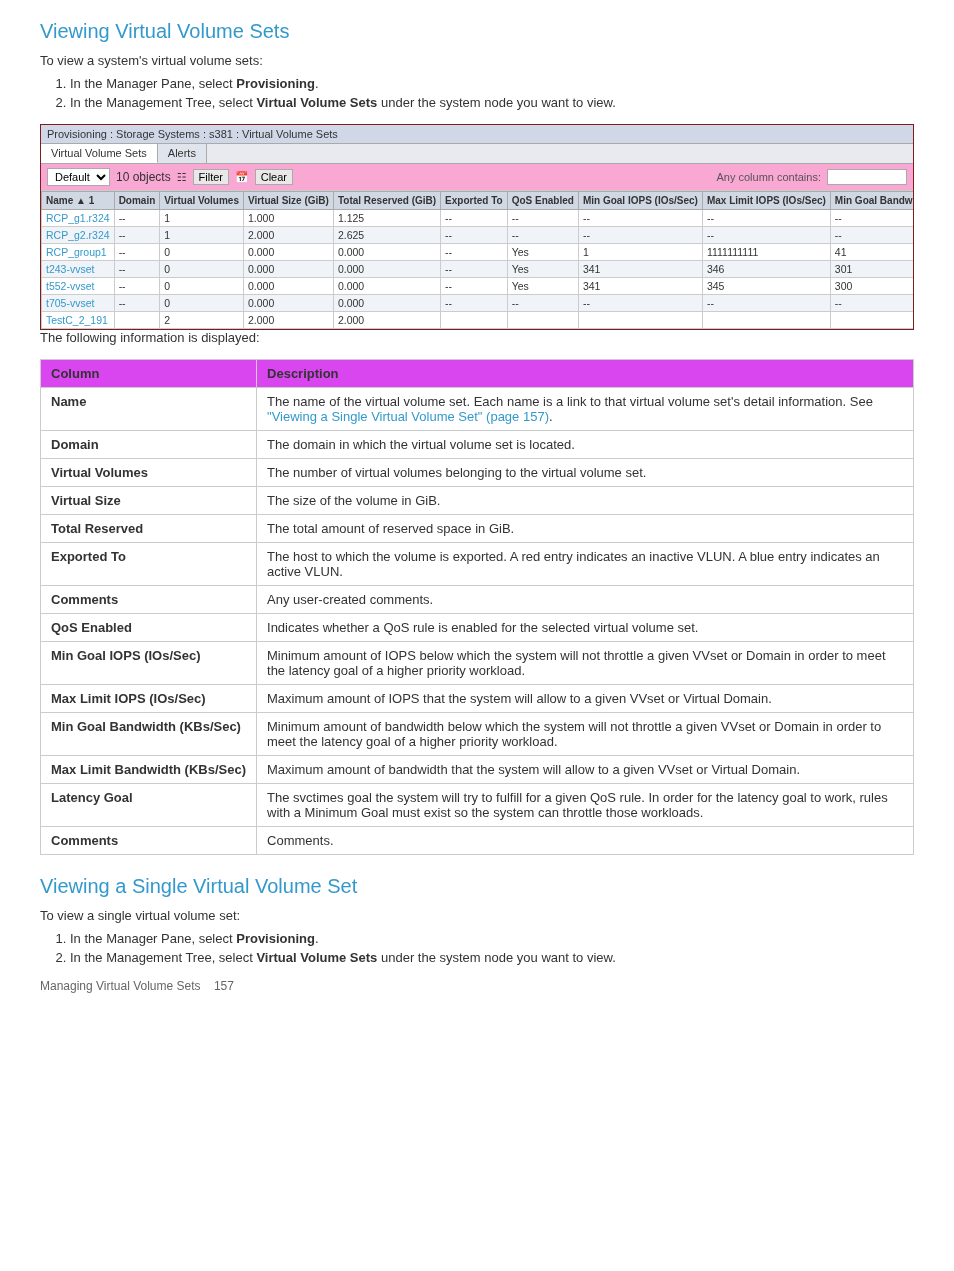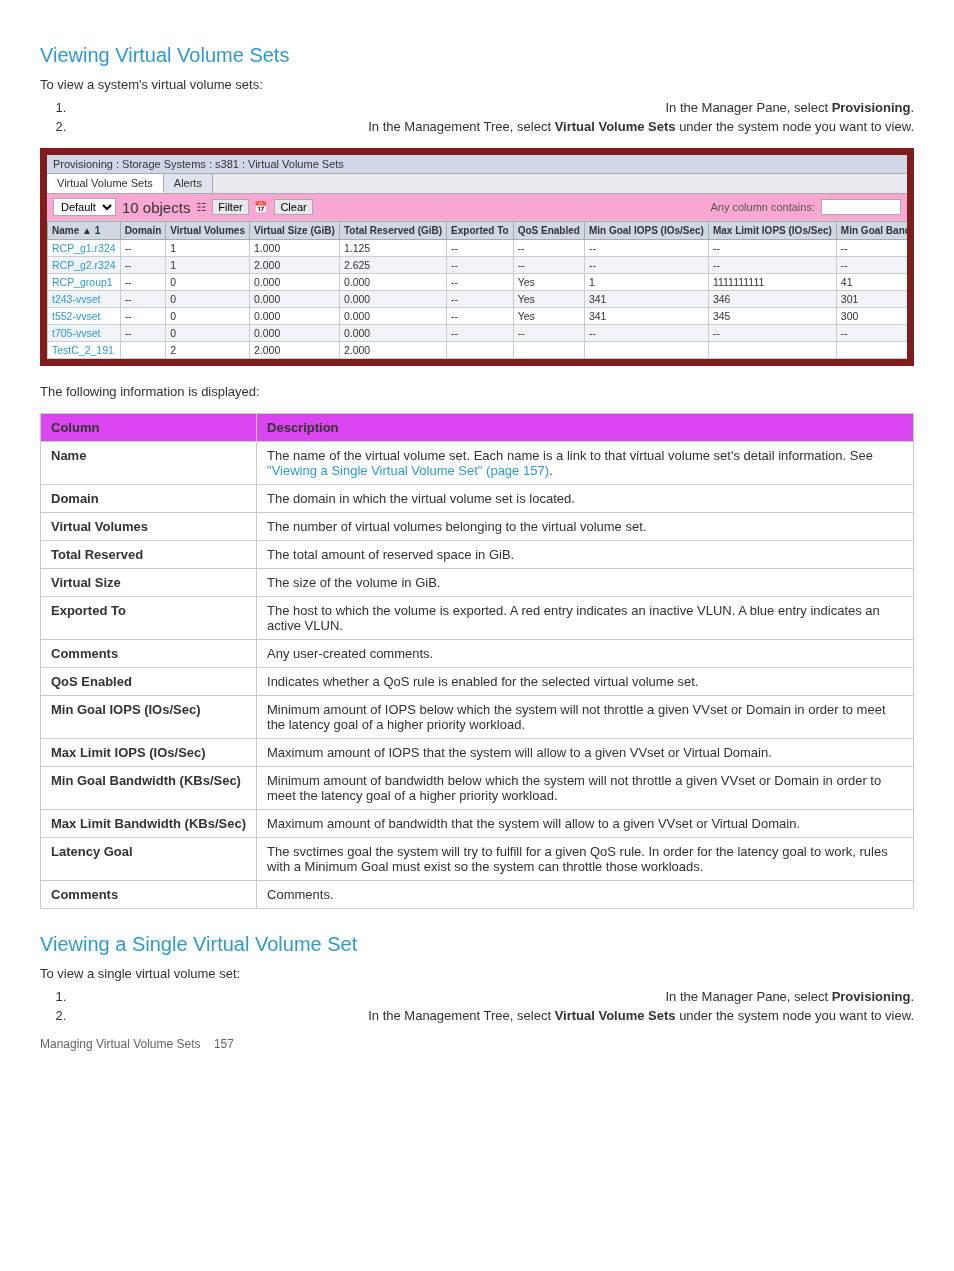--- a/index.html
+++ b/index.html
@@ -9,37 +9,34 @@
       color: #333;
       background: #fff;
       padding: 20px 40px;
       max-width: 954px;
     }
     h1.section-title {
       color: #3399cc;
       font-size: 20px;
       font-weight: normal;
       margin-bottom: 10px;
-      margin-top: 24px;
     }
     p.intro {
       margin-bottom: 8px;
     }
     ol.steps {
       margin-left: 30px;
       margin-bottom: 14px;
     }
     ol.steps li {
       margin-bottom: 4px;
-      text-align: right;
     }
     .screenshot-box {
-      border: 7px solid #7f1d1d;
+      border: 1px solid #7f1d1d;
       background: #f4f4f4;
-      margin-bottom: 18px;
       font-size: 11px;
     }
     .screenshot-titlebar {
       background: #d0d8e8;
       padding: 3px 6px;
       font-size: 11px;
       color: #333;
       border-bottom: 1px solid #aaa;
     }
     .screenshot-tabs {
@@ -66,21 +63,21 @@
       border-bottom: 1px solid #ccc;
       gap: 6px;
     }
     .toolbar-select {
       font-size: 11px;
       padding: 1px 3px;
       border: 1px solid #aaa;
       background: #fff;
     }
     .toolbar-text {
-      font-size: 15px;
+      font-size: 12px;
       color: #333;
     }
     .toolbar-btn {
       font-size: 11px;
       padding: 1px 5px;
       border: 1px solid #aaa;
       background: #e8e8e8;
       cursor: pointer;
     }
     .toolbar-spacer { flex: 1; }
@@ -304,26 +301,26 @@
       </tr>
       <tr>
         <td>Domain</td>
         <td>The domain in which the virtual volume set is located.</td>
       </tr>
       <tr>
         <td>Virtual Volumes</td>
         <td>The number of virtual volumes belonging to the virtual volume set.</td>
       </tr>
       <tr>
+        <td>Virtual Size</td>
+        <td>The size of the volume in GiB.</td>
+      </tr>
+      <tr>
         <td>Total Reserved</td>
         <td>The total amount of reserved space in GiB.</td>
-      </tr>
-      <tr>
-        <td>Virtual Size</td>
-        <td>The size of the volume in GiB.</td>
       </tr>
       <tr>
         <td>Exported To</td>
         <td>The host to which the volume is exported. A red entry indicates an inactive VLUN. A blue entry indicates an active VLUN.</td>
       </tr>
       <tr>
         <td>Comments</td>
         <td>Any user-created comments.</td>
       </tr>
       <tr>

